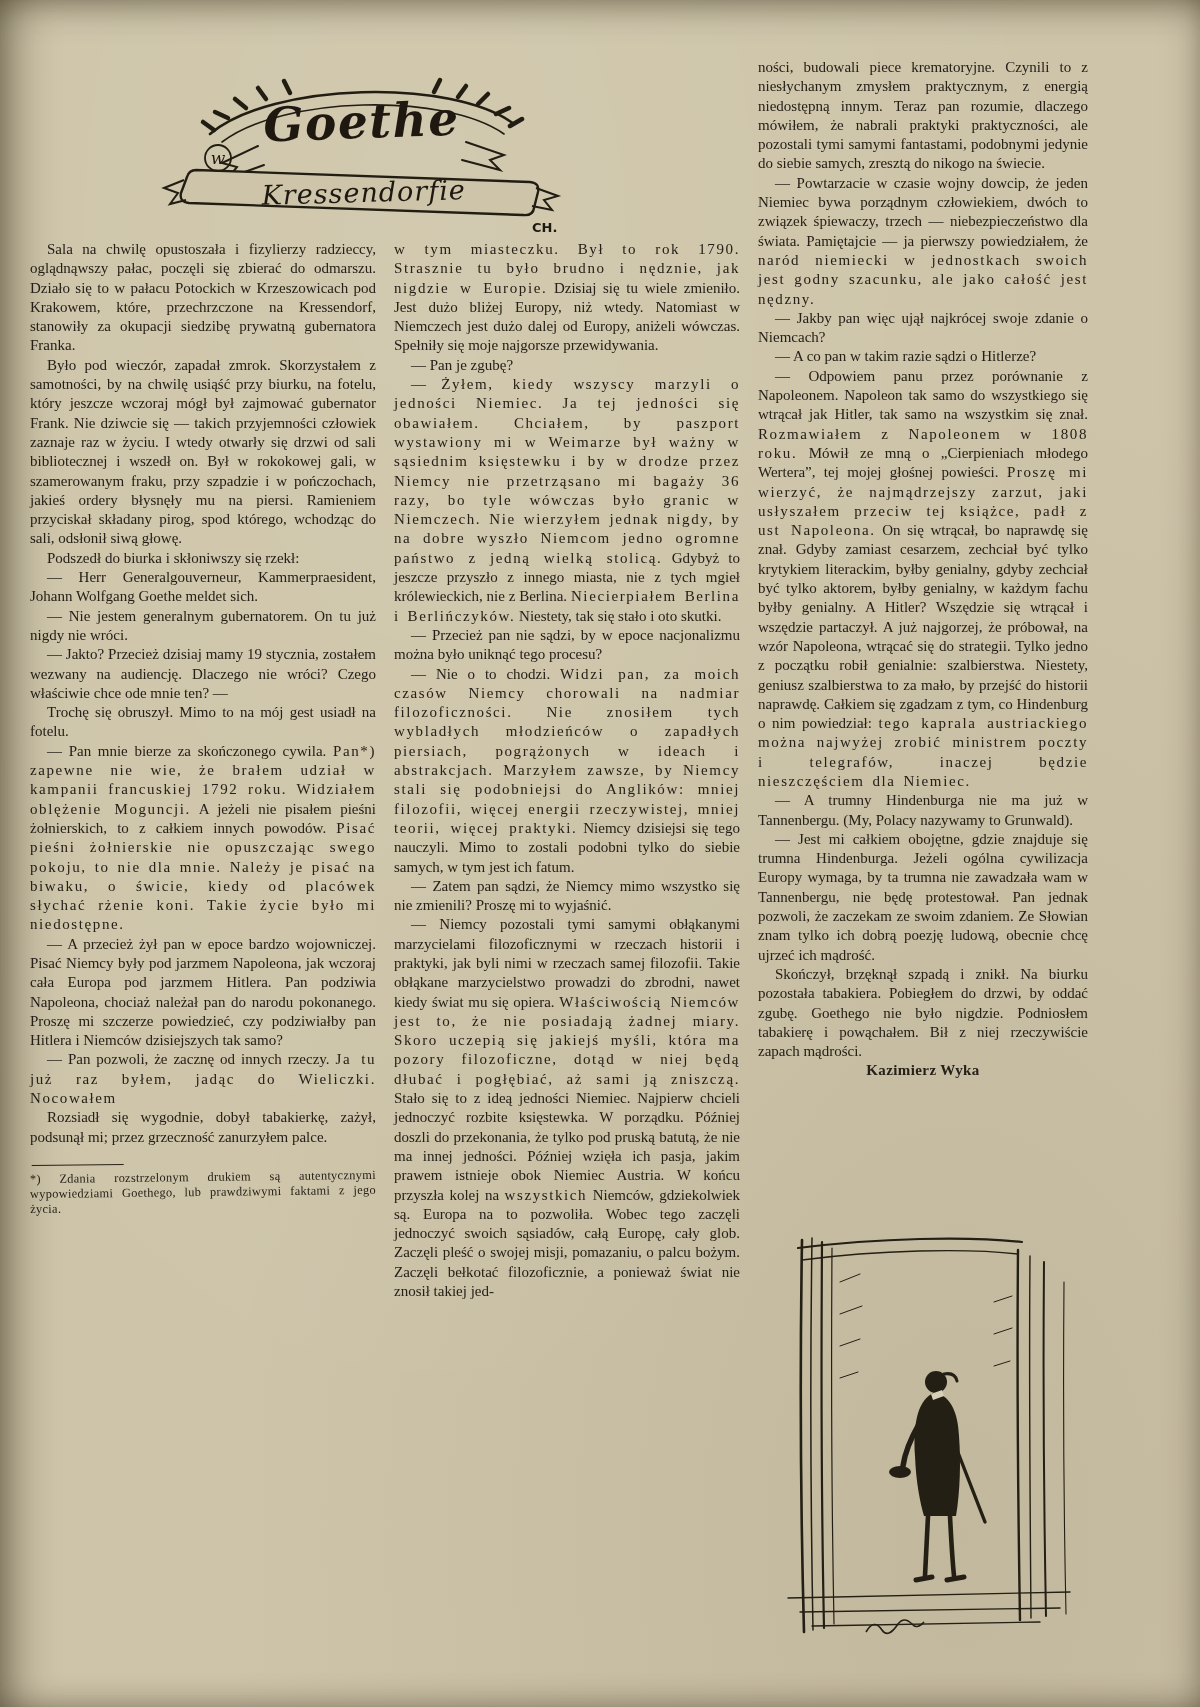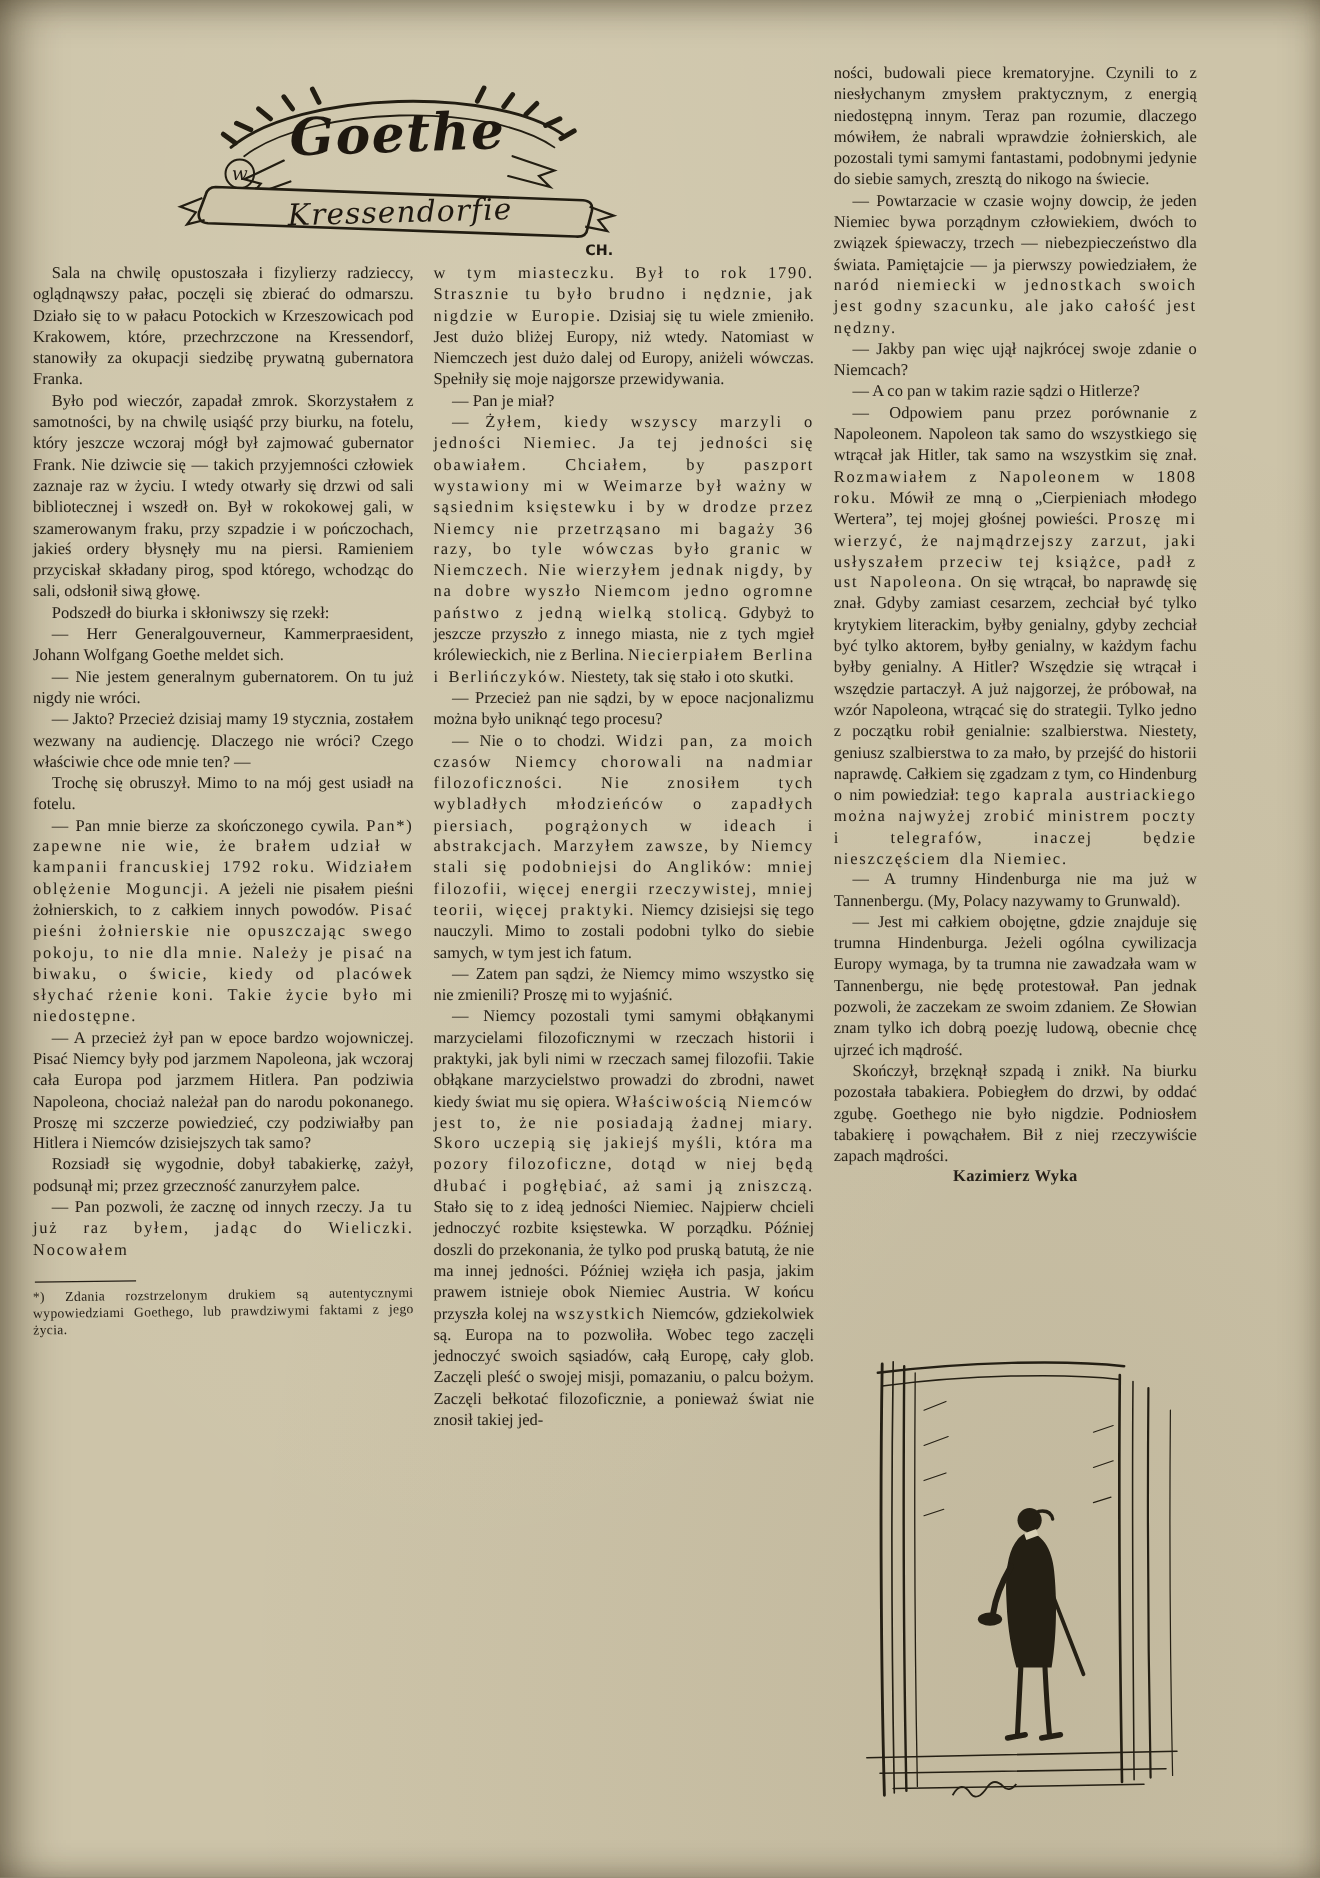--- a/index.html
+++ b/index.html
@@ -84,41 +84,41 @@
     <div>
         <p><span>Sala na chwilę opustoszała i fizylierzy radzieccy, oglądnąwszy pałac, poczęli się zbierać do odmarszu. Działo się to w pałacu Potockich w Krzeszowicach pod Krakowem, które, przechrzczone na Kressendorf, stanowiły za okupacji siedzibę prywatną gubernatora Franka.</span></p>
         <p><span>Było pod wieczór, zapadał zmrok. Skorzystałem z samotności, by na chwilę usiąść przy biurku, na fotelu, który jeszcze wczoraj mógł był zajmować gubernator Frank. Nie dziwcie się — takich przyjemności człowiek zaznaje raz w życiu. I wtedy otwarły się drzwi od sali bibliotecznej i wszedł on. Był w rokokowej gali, w szamerowanym fraku, przy szpadzie i w pończochach, jakieś ordery błysnęły mu na piersi. Ramieniem przyciskał składany pirog, spod którego, wchodząc do sali, odsłonił siwą głowę.</span></p>
         <p><span>Podszedł do biurka i skłoniwszy się rzekł:</span></p>
         <p><span>— Herr Generalgouverneur, Kammerpraesident, Johann Wolfgang Goethe meldet sich.</span></p>
         <p><span>— Nie jestem generalnym gubernatorem. On tu już nigdy nie wróci.</span></p>
         <p><span>— Jakto? Przecież dzisiaj mamy 19 stycznia, zostałem wezwany na audiencję. Dlaczego nie wróci? Czego właściwie chce ode mnie ten? —</span></p>
         <p><span>Trochę się obruszył. Mimo to na mój gest usiadł na fotelu.</span></p>
         <p><span>— Pan mnie bierze za skończonego cywila. </span><span class="sp">Pan*) zapewne nie wie, że brałem udział w kampanii francuskiej 1792 roku. Widziałem oblężenie Moguncji.</span><span> A jeżeli nie pisałem pieśni żołnierskich, to z całkiem innych powodów. </span><span class="sp">Pisać pieśni żołnierskie nie opuszczając swego pokoju, to nie dla mnie. Należy je pisać na biwaku, o świcie, kiedy od placówek słychać rżenie koni. Takie życie było mi niedostępne.</span></p>
         <p><span>— A przecież żył pan w epoce bardzo wojowniczej. Pisać Niemcy były pod jarzmem Napoleona, jak wczoraj cała Europa pod jarzmem Hitlera. Pan podziwia Napoleona, chociaż należał pan do narodu pokonanego. Proszę mi szczerze powiedzieć, czy podziwiałby pan Hitlera i Niemców dzisiejszych tak samo?</span></p>
+        <p><span>— Pan pozwoli, że zacznę od innych rzeczy. </span><span class="sp">Ja tu już raz byłem, jadąc do Wieliczki. Nocowałem</span></p>
         <p><span>Rozsiadł się wygodnie, dobył tabakierkę, zażył, podsunął mi; przez grzeczność zanurzyłem palce.</span></p>
-        <p><span>— Pan pozwoli, że zacznę od innych rzeczy. </span><span class="sp">Ja tu już raz byłem, jadąc do Wieliczki. Nocowałem</span></p>
       </div>
     <div class="footnote">
       <div class="fn-rule"></div>
       <p class="fn-text">*) Zdania rozstrzelonym drukiem są autentycznymi wypowiedziami Goethego, lub prawdziwymi faktami z jego życia.</p>
     </div>
   </div>
 
   <div class="col col2">
       <p class="noindent"><span class="sp">w tym miasteczku. Był to rok 1790. Strasznie tu było brudno i nędznie, jak nigdzie w Europie.</span><span> Dzisiaj się tu wiele zmieniło. Jest dużo bliżej Europy, niż wtedy. Natomiast w Niemczech jest dużo dalej od Europy, aniżeli wówczas. Spełniły się moje najgorsze przewidywania.</span></p>
-      <p><span>— Pan je miał?</span></p>
+      <p><span>— Pan je zgubę?</span></p>
       <p><span>— </span><span class="sp">Żyłem, kiedy wszyscy marzyli o jedności Niemiec. Ja tej jedności się obawiałem. Chciałem, by paszport wystawiony mi w Weimarze był ważny w sąsiednim księstewku i by w drodze przez Niemcy nie przetrząsano mi bagaży 36 razy, bo tyle wówczas było granic w Niemczech. Nie wierzyłem jednak nigdy, by na dobre wyszło Niemcom jedno ogromne państwo z jedną wielką stolicą.</span><span> Gdybyż to jeszcze przyszło z innego miasta, nie z tych mgieł królewieckich, nie z Berlina. </span><span class="sp">Niecierpiałem Berlina i Berlińczyków.</span><span> Niestety, tak się stało i oto skutki.</span></p>
       <p><span>— Przecież pan nie sądzi, by w epoce nacjonalizmu można było uniknąć tego procesu?</span></p>
       <p><span>— Nie o to chodzi. </span><span class="sp">Widzi pan, za moich czasów Niemcy chorowali na nadmiar filozoficzności. Nie znosiłem tych wybladłych młodzieńców o zapadłych piersiach, pogrążonych w ideach i abstrakcjach. Marzyłem zawsze, by Niemcy stali się podobniejsi do Anglików: mniej filozofii, więcej energii rzeczywistej, mniej teorii, więcej praktyki.</span><span> Niemcy dzisiejsi się tego nauczyli. Mimo to zostali podobni tylko do siebie samych, w tym jest ich fatum.</span></p>
       <p><span>— Zatem pan sądzi, że Niemcy mimo wszystko się nie zmienili? Proszę mi to wyjaśnić.</span></p>
       <p><span>— Niemcy pozostali tymi samymi obłąkanymi marzycielami filozoficznymi w rzeczach historii i praktyki, jak byli nimi w rzeczach samej filozofii. Takie obłąkane marzycielstwo prowadzi do zbrodni, nawet kiedy świat mu się opiera. </span><span class="sp">Właściwością Niemców jest to, że nie posiadają żadnej miary. Skoro uczepią się jakiejś myśli, która ma pozory filozoficzne, dotąd w niej będą dłubać i pogłębiać, aż sami ją zniszczą.</span><span> Stało się to z ideą jedności Niemiec. Najpierw chcieli jednoczyć rozbite księstewka. W porządku. Później doszli do przekonania, że tylko pod pruską batutą, że nie ma innej jedności. Później wzięła ich pasja, jakim prawem istnieje obok Niemiec Austria. W końcu przyszła kolej na </span><span class="sp">wszystkich</span><span> Niemców, gdziekolwiek są. Europa na to pozwoliła. Wobec tego zaczęli jednoczyć swoich sąsiadów, całą Europę, cały glob. Zaczęli pleść o swojej misji, pomazaniu, o palcu bożym. Zaczęli bełkotać filozoficznie, a ponieważ świat nie znosił takiej jed-</span></p>
     </div>
 
   <div class="col col3">
-      <p class="noindent"><span>ności, budowali piece krematoryjne. Czynili to z niesłychanym zmysłem praktycznym, z energią niedostępną innym. Teraz pan rozumie, dlaczego mówiłem, że nabrali wprawdzie żołnierskich, ale pozostali tymi samymi fantastami, podobnymi jedynie do siebie samych, zresztą do nikogo na świecie.</span></p>
+      <p class="noindent"><span>ności, budowali piece krematoryjne. Czynili to z niesłychanym zmysłem praktycznym, z energią niedostępną innym. Teraz pan rozumie, dlaczego mówiłem, że nabrali praktyki praktyczności, ale pozostali tymi samymi fantastami, podobnymi jedynie do siebie samych, zresztą do nikogo na świecie.</span></p>
       <p><span>— Powtarzacie w czasie wojny dowcip, że jeden Niemiec bywa porządnym człowiekiem, dwóch to związek śpiewaczy, trzech — niebezpieczeństwo dla świata. Pamiętajcie — ja pierwszy powiedziałem, że </span><span class="sp">naród niemiecki w jednostkach swoich jest godny szacunku, ale jako całość jest nędzny.</span></p>
       <p><span>— Jakby pan więc ujął najkrócej swoje zdanie o Niemcach?</span></p>
       <p><span>— A co pan w takim razie sądzi o Hitlerze?</span></p>
       <p><span>— Odpowiem panu przez porównanie z Napoleonem. Napoleon tak samo do wszystkiego się wtrącał jak Hitler, tak samo na wszystkim się znał. </span><span class="sp">Rozmawiałem z Napoleonem w 1808 roku.</span><span> Mówił ze mną o „Cierpieniach młodego Wertera”, tej mojej głośnej powieści. </span><span class="sp">Proszę mi wierzyć, że najmądrzejszy zarzut, jaki usłyszałem przeciw tej książce, padł z ust Napoleona.</span><span> On się wtrącał, bo naprawdę się znał. Gdyby zamiast cesarzem, zechciał być tylko krytykiem literackim, byłby genialny, gdyby zechciał być tylko aktorem, byłby genialny, w każdym fachu byłby genialny. A Hitler? Wszędzie się wtrącał i wszędzie partaczył. A już najgorzej, że próbował, na wzór Napoleona, wtrącać się do strategii. Tylko jedno z początku robił genialnie: szalbierstwa. Niestety, geniusz szalbierstwa to za mało, by przejść do historii naprawdę. Całkiem się zgadzam z tym, co Hindenburg o nim powiedział: </span><span class="sp">tego kaprala austriackiego można najwyżej zrobić ministrem poczty i telegrafów, inaczej będzie nieszczęściem dla Niemiec.</span></p>
       <p><span>— A trumny Hindenburga nie ma już w Tannenbergu. (My, Polacy nazywamy to Grunwald).</span></p>
       <p><span>— Jest mi całkiem obojętne, gdzie znajduje się trumna Hindenburga. Jeżeli ogólna cywilizacja Europy wymaga, by ta trumna nie zawadzała wam w Tannenbergu, nie będę protestował. Pan jednak pozwoli, że zaczekam ze swoim zdaniem. Ze Słowian znam tylko ich dobrą poezję ludową, obecnie chcę ujrzeć ich mądrość.</span></p>
       <p><span>Skończył, brzęknął szpadą i znikł. Na biurku pozostała tabakiera. Pobiegłem do drzwi, by oddać zgubę. Goethego nie było nigdzie. Podniosłem tabakierę i powąchałem. Bił z niej rzeczywiście zapach mądrości.</span></p>
       <p class="byline-para"><span>Kazimierz Wyka</span></p>
     </div>
 

